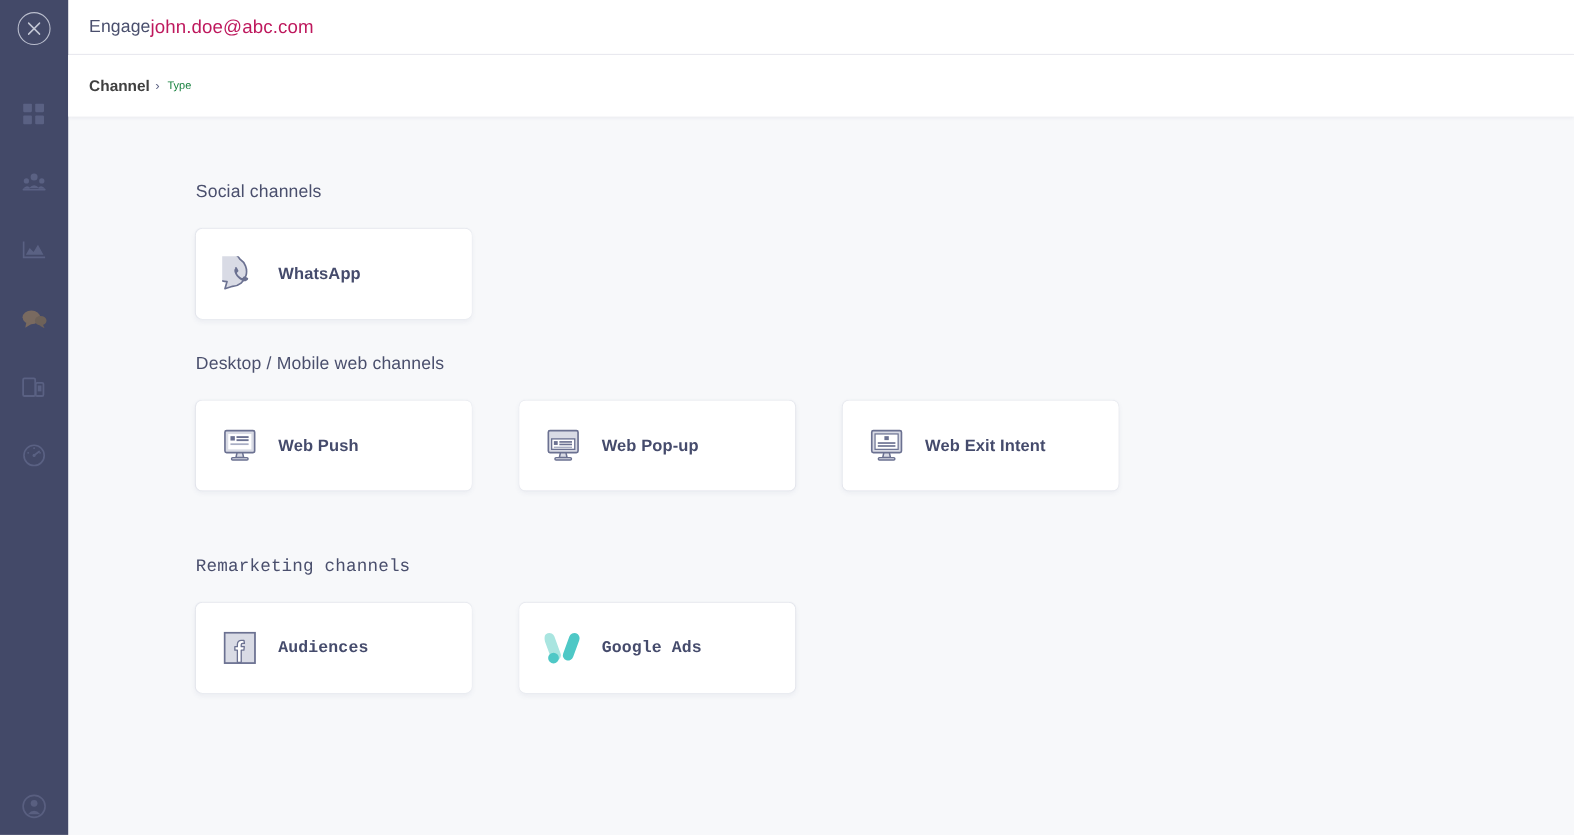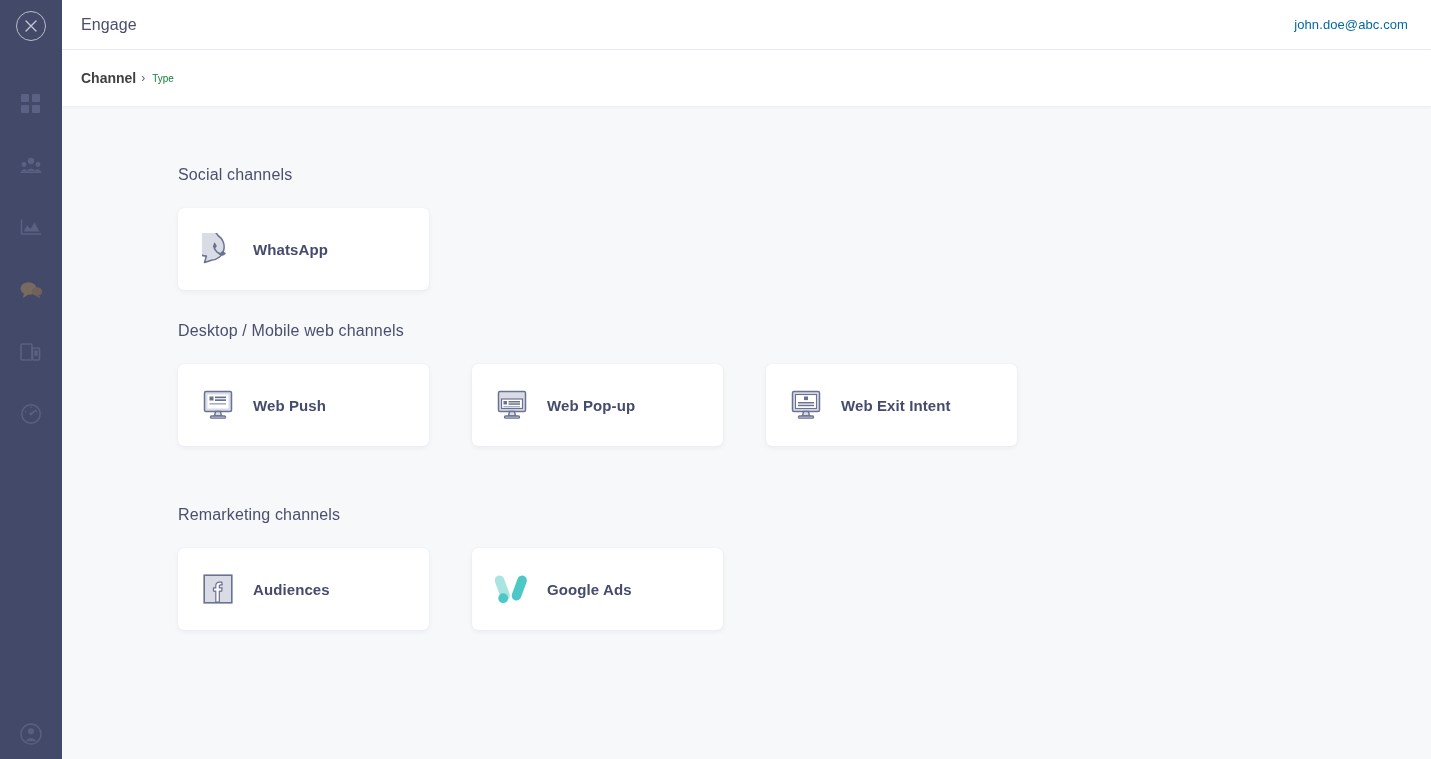--- a/index.html
+++ b/index.html
@@ -74,35 +74,34 @@
     min-width: 0;
     height: 759px;
   }
 
   .topbar {
     height: 50px;
     background: #ffffff;
     border-bottom: 1px solid #ececf1;
     display: flex;
     align-items: center;
-    justify-content: space-between;
+    justify-content: flex-start;
     padding: 0 23px 0 19px;
     flex: 0 0 50px;
   }
   .app-title {
     font-size: 16px;
     color: #4a4f6d;
     font-weight: 400;
     letter-spacing: 0.1px;
   }
   .user-email {
-    font-size: 13px;
-    color: #0369a1;
+    font-size: 17px;
+    color: #be185d;
     letter-spacing: 0.1px;
-    margin-left: 11px;
   }
 
   .breadcrumb-bar {
     height: 56px;
     background: #ffffff;
     display: flex;
     align-items: center;
     padding: 0 19px;
     flex: 0 0 56px;
     box-shadow: 0 1px 3px rgba(70,76,110,0.07);
@@ -135,21 +134,21 @@
 
   .section { padding-left: 116px; }
   .section-title {
     font-size: 16px;
     color: #4a4f6d;
     font-weight: 400;
     letter-spacing: 0.15px;
   }
   .s1 { padding-top: 32px; }
   .s2 { padding-top: 60px; }
-  .s3 { padding-top: 60px; }
+  .s3 { padding-top: 60px; font-family: Liberation Mono, monospace; }
 
   .card-row {
     display: flex;
     margin-top: 24px;
     gap: 43px;
   }
   .card {
     width: 251px;
     height: 82px;
     background: #ffffff;

